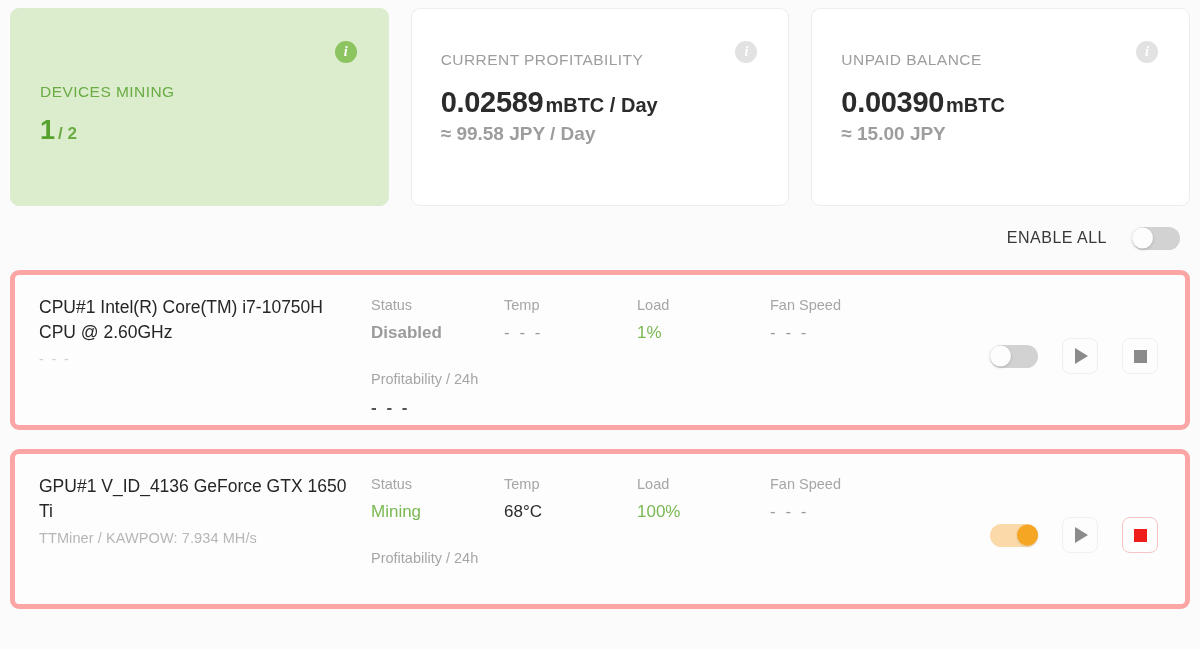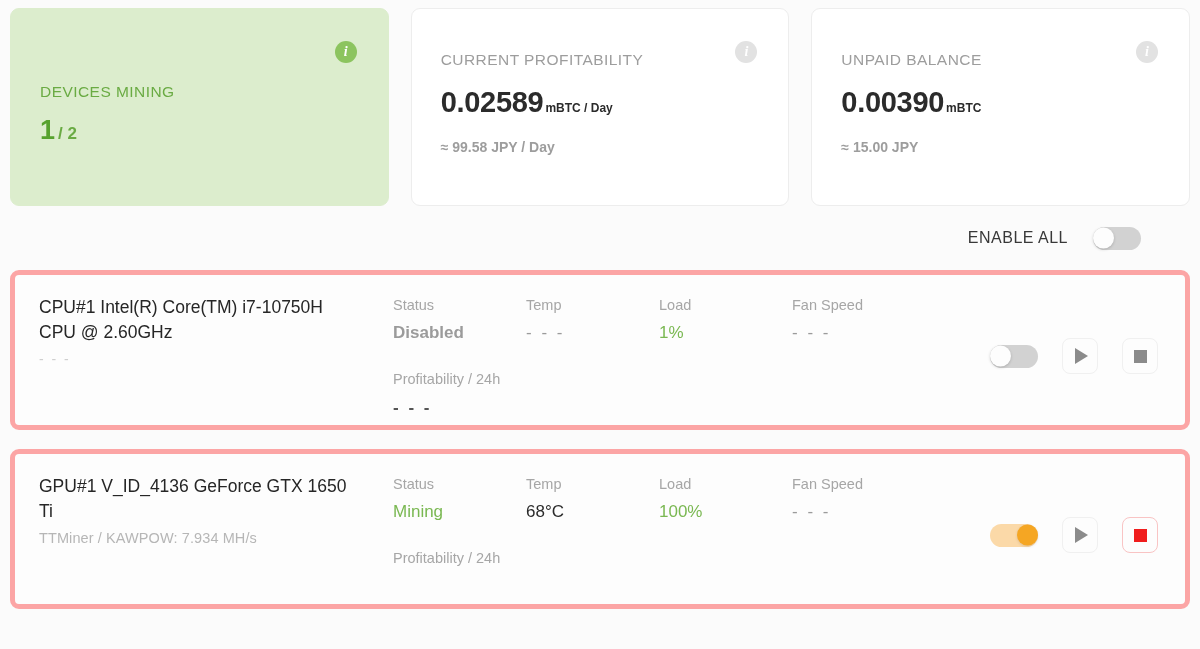--- a/index.html
+++ b/index.html
@@ -44,28 +44,28 @@
     margin-top: 17px;
     white-space: nowrap;
   }
   .val-main {
     font-size: 29px;
     font-weight: bold;
     color: #2b2b2b;
     letter-spacing: -0.3px;
   }
   .val-unit {
-    font-size: 12px;
+    font-size: 20px;
     font-weight: bold;
     color: #2b2b2b;
     margin-left: 2px;
   }
   .card-sub {
-    margin-top: 20px;
-    font-size: 14px;
+    margin-top: 4px;
+    font-size: 19px;
     font-weight: bold;
     color: #9d9d9d;
     white-space: nowrap;
   }
 
   .devices-count { margin-top: 14px; white-space: nowrap; }
   .dev-num {
     font-size: 27px; font-weight: bold; color: #57a22e;
   }
   .dev-total {
@@ -87,21 +87,21 @@
   }
   .info-icon.green { background: #8cc45f; }
   .info-icon.grey  { background: #e2e2e2; }
 
   
   .enable-all-row {
     display: flex;
     align-items: center;
     justify-content: flex-end;
     gap: 25px;
-    padding: 0 59px 0 0;
+    padding: 0 20px 0 0;
     height: 64px;
   }
   .enable-all-label {
     font-size: 16px;
     color: #383838;
     letter-spacing: 0.5px;
   }
 
   
   .toggle {
@@ -147,21 +147,21 @@
   .dev-sub {
     margin-top: 6px;
     font-size: 14.5px;
     color: #b6b6b6;
     letter-spacing: .1px;
   }
   .dev-sub.dash { color: #cfcfcf; letter-spacing: 2px; font-size: 14px; }
 
   .stats {
     position: absolute;
-    left: 378px; top: 22px;
+    left: 356px; top: 22px;
     width: 560px;
   }
   .stat-grid {
     display: flex;
   }
   .stat-col { width: 133px; }
   .stat-head {
     font-size: 14.5px;
     color: #a6a6a6;
     margin-bottom: 10px;

